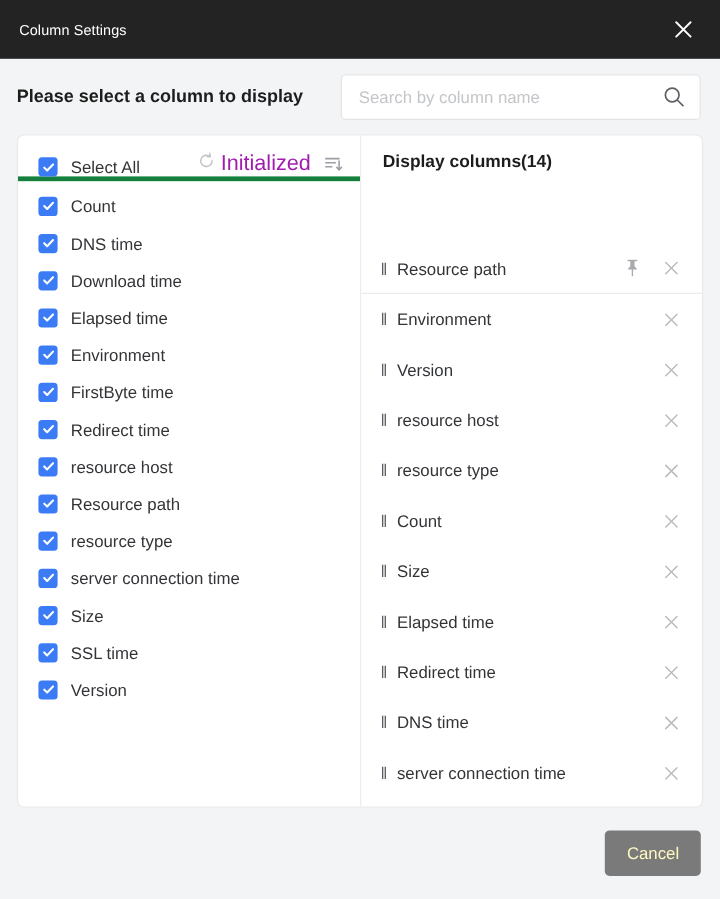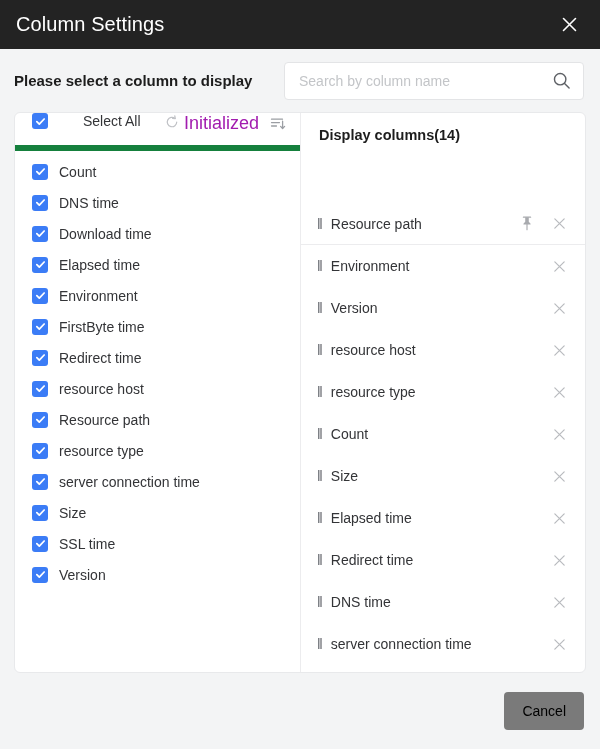--- a/index.html
+++ b/index.html
@@ -17,21 +17,21 @@
 
   
   .titlebar {
     height: 49px; flex: 0 0 49px;
     background: #232323;
     display: flex; align-items: center;
     padding: 0 18px 0 16px;
   }
   .titlebar-title {
     color: #ffffff;
-    font-size: 20px;
+    font-size: 12px;
     letter-spacing: .1px;
     flex: 1 1 auto;
   }
   .close-btn {
     width: 26px; height: 26px;
     display: flex; align-items: center; justify-content: center;
     cursor: pointer;
   }
   .close-btn svg { display: block; }
 
@@ -88,24 +88,23 @@
   .panel-right {
     flex: 1 1 auto;
     display: flex; flex-direction: column;
     overflow: hidden;
     gap: 46px;
   }
 
   
   .selectall-row {
     height: 38px; flex: 0 0 38px;
-    display: flex; align-items: flex-start;
+    display: flex; align-items: flex-end;
     padding: 0 12px 0 17px;
-    border-bottom: 6px solid #15803d;
-    gap: 24px;
+    border-bottom: 4px solid #15803d;
   }
   .selectall-label {
     font-size: 14px; color: #333437;
     margin-left: 11px;
   }
   .selectall-right {
     margin-left: auto;
     display: flex; align-items: center;
     gap: 9px;
   }
@@ -186,21 +185,21 @@
     padding: 0 16px;
     gap: 12px;
   }
   .btn {
     height: 38px;
     min-width: 68px;
     padding: 0 18px;
     border: none; border-radius: 4px;
     font-size: 14px;
     font-family: "Liberation Sans", sans-serif;
-    color: #000000;
+    color: #fef9c3;
     cursor: pointer;
   }
   .btn-cancel { background: #7a7a7a; }
   .btn-confirm { background: #3b7cf6; }
 </style>
 </head>
 <body>
 
 <div class="dialog">
 

